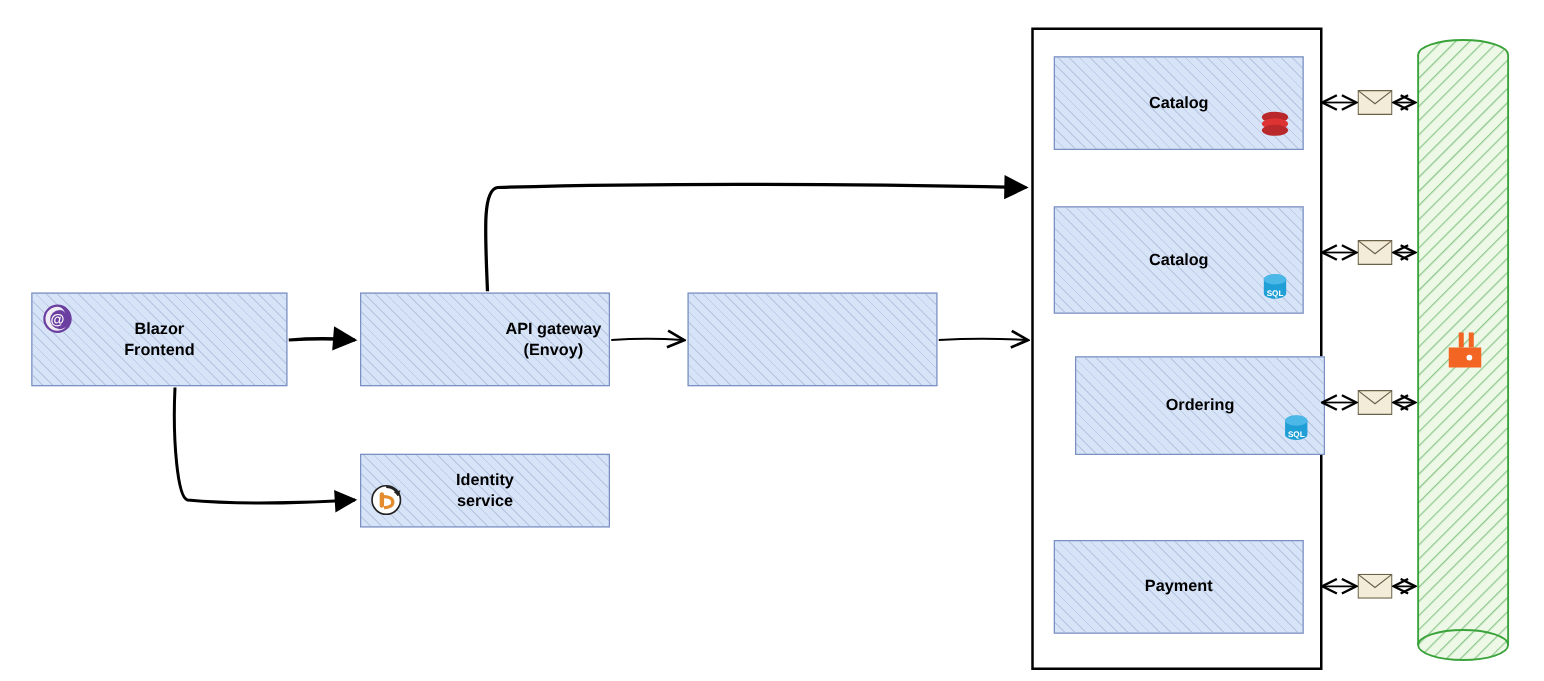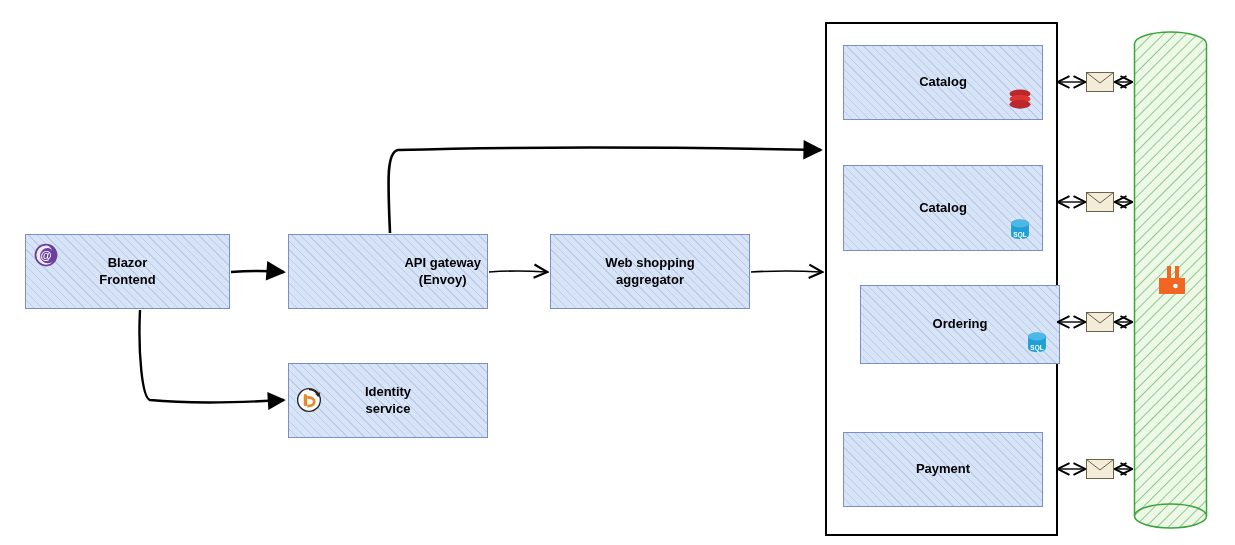--- a/index.html
+++ b/index.html
@@ -129,39 +129,37 @@
     </svg>
   </span>
 </div>
 
 <div class="node" style="left:288px; top:234px; width:200px; height:75px;justify-content:flex-end;">
   <div class="hatch"></div>
   <span class="label">API gateway
 (Envoy)</span>
 </div>
 
-<div class="node" style="left:288px; top:363px; width:200px; height:75px;">
+<div class="node" style="left:288px; top:363px; width:200px; height:59px;">
   <div class="hatch"></div>
   <span class="label">Identity
 service</span>
   <span class="icon-badge" style="left:6px; top:22px;">
     <svg viewBox="0 0 32 32" width="28" height="28">
       <circle cx="16" cy="16" r="13" fill="#fff" stroke="#222" stroke-width="1.5"></circle>
       <path d="M16 4 A12 12 0 0 1 27 12" fill="none" stroke="#222" stroke-width="2"></path>
       <polygon points="27,12 23,9 29,7" fill="#222"></polygon>
       <rect x="10" y="9" width="4" height="14" rx="2" fill="#e38b2d"></rect>
       <path d="M14 13c5 0 8 2 8 5s-3 5-8 5" fill="none" stroke="#e38b2d" stroke-width="3"></path>
     </svg>
   </span>
 </div>
 
 <div class="node" style="left:550px; top:234px; width:200px; height:75px;">
   <div class="hatch"></div>
-  <span class="label">Web shopping
-aggregator</span>
 </div>
 
 <div class="node" style="left:843px; top:45px; width:200px; height:75px;">
   <div class="hatch"></div>
   <span class="label">Catalog</span>
   <span class="icon-badge" style="right:8px; bottom:6px;">
     <svg viewBox="0 0 32 32" width="28" height="28">
       <ellipse cx="16" cy="10" rx="12" ry="5" fill="#b9282b"></ellipse>
       <ellipse cx="16" cy="16" rx="12" ry="5" fill="#d33"></ellipse>
       <ellipse cx="16" cy="22" rx="12" ry="5" fill="#b9282b"></ellipse>

